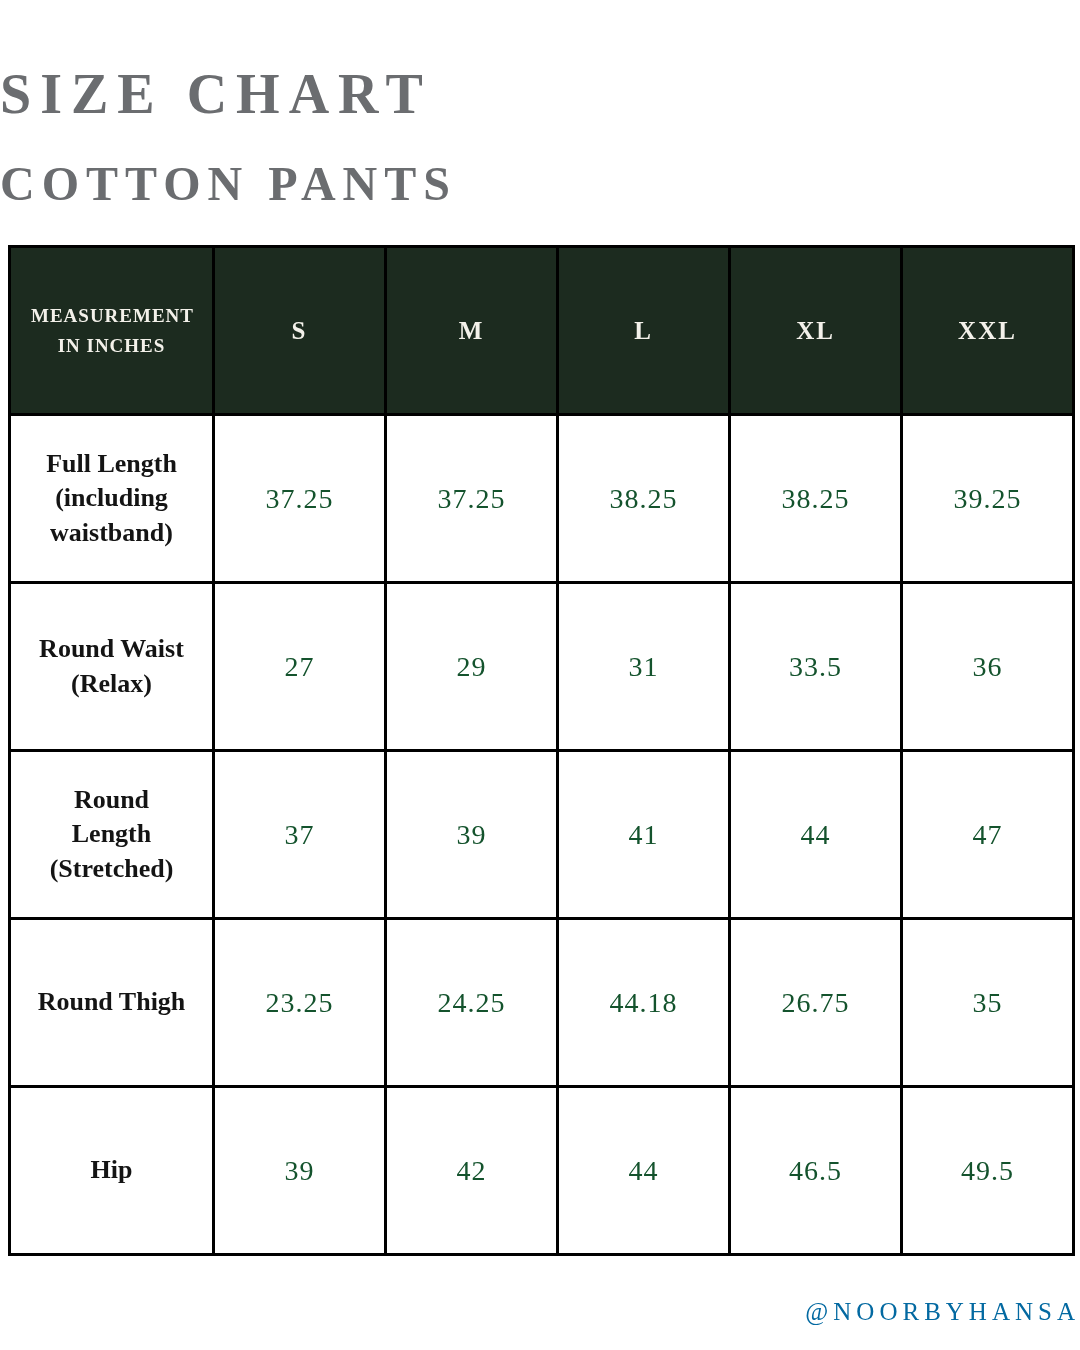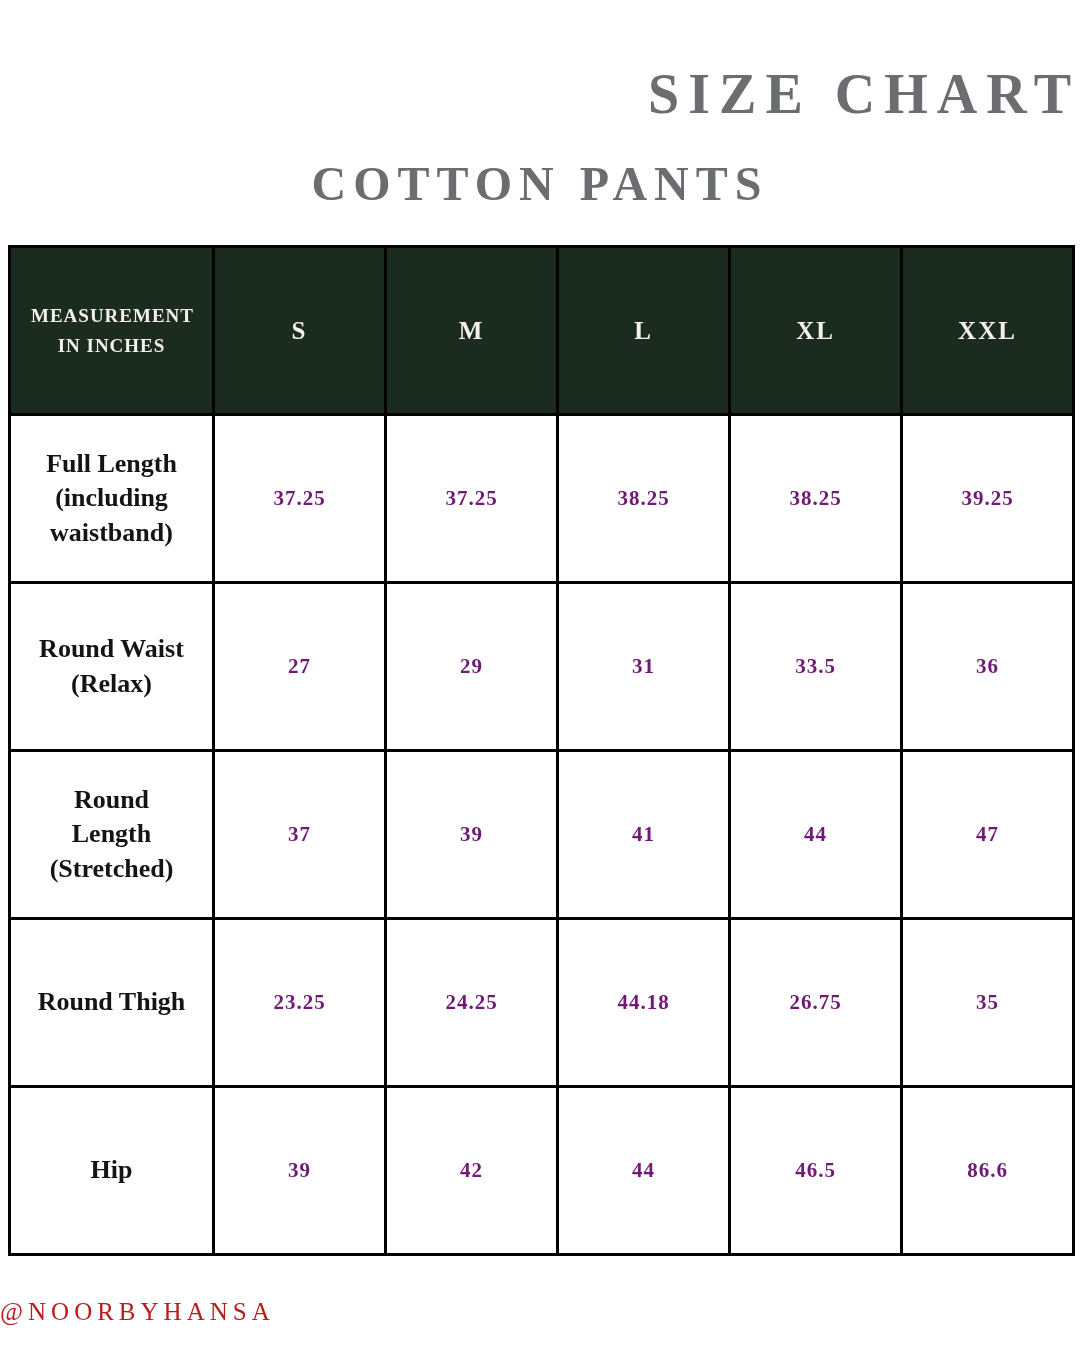--- a/index.html
+++ b/index.html
@@ -8,29 +8,28 @@
     width: 1080px;
     height: 1350px;
     position: relative;
     font-family: "Liberation Serif", "DejaVu Serif", serif;
     overflow: hidden;
   }
   .page { width: 1080px; height: 1350px; }
 
   .page-title {
     margin-top: 62px;
-    text-align: right;
+    text-align: left;
     font-size: 56px;
     font-weight: 600;
     letter-spacing: 9px;
     color: #6b6d70;
   }
   .page-subtitle {
     margin-top: 30px;
-    text-align: center;
     font-size: 48px;
     font-weight: 600;
     letter-spacing: 7px;
     color: #6b6d70;
   }
 
   table.size-chart {
     margin: 34px 0 0 8px;
     width: 1064px;
     height: 1008px;
@@ -68,33 +67,33 @@
   }
 
   td.row-label {
     font-size: 26px;
     font-weight: 700;
     color: #141414;
     padding: 0 20px;
     line-height: 1.32;
   }
   td.cell-value {
-    font-size: 21px;
-    font-weight: 700;
-    color: #701a75;
+    font-size: 28px;
+    font-weight: 400;
+    color: #14532d;
     letter-spacing: 1px;
   }
 
   .brand-handle {
     margin-top: 42px;
-    text-align: left;
+    text-align: right;
     font-size: 25px;
     font-weight: 500;
     letter-spacing: 5px;
-    color: #b91c1c;
+    color: #0369a1;
   }
 </style>
 </head>
 <body>
 
 <div class="page">
 
   <h1 class="page-title">SIZE CHART</h1>
   <h2 class="page-subtitle">COTTON PANTS</h2>
 
@@ -149,20 +148,20 @@
         <td class="cell-value">44.18</td>
         <td class="cell-value">26.75</td>
         <td class="cell-value">35</td>
       </tr>
       <tr>
         <td class="row-label">Hip</td>
         <td class="cell-value">39</td>
         <td class="cell-value">42</td>
         <td class="cell-value">44</td>
         <td class="cell-value">46.5</td>
-        <td class="cell-value">86.6</td>
+        <td class="cell-value">49.5</td>
       </tr>
     </tbody>
   </table>
 
   <div class="brand-handle">@NOORBYHANSA</div>
 
 </div>
 
 </body></html>

